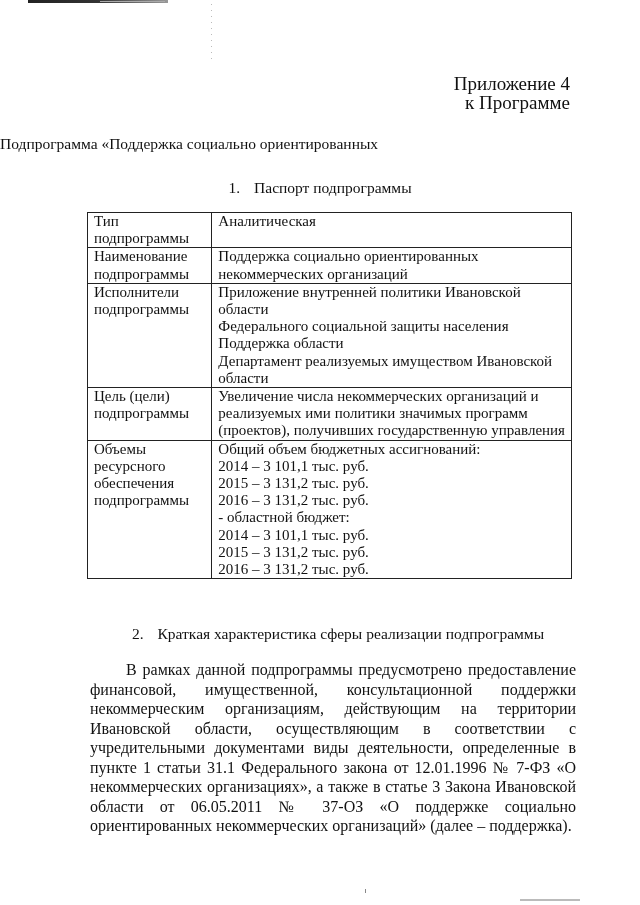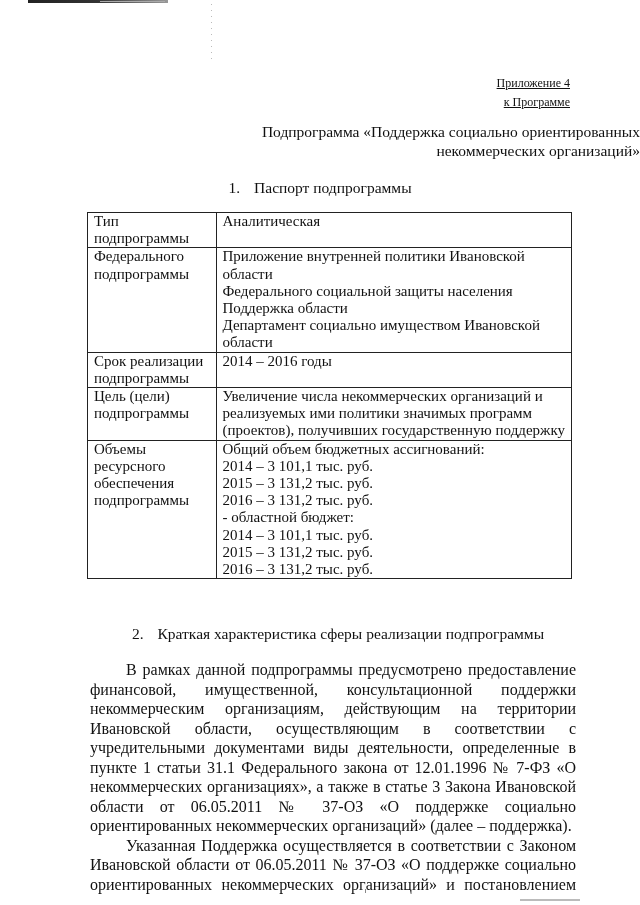--- a/index.html
+++ b/index.html
@@ -9,24 +9,24 @@
   }
   .scan-line {
     position: absolute; left: 28px; top: 0px; width: 140px; height: 3px;
     background: linear-gradient(90deg, #222 0%, #333 50%, #999 100%);
   }
   .scan-line2 { position: absolute; left: 100px; top: 1px; width: 65px; height: 1px; background: #aaa; }
   .scan-dots { position: absolute; left: 211px; top: 4px; width: 1px; height: 56px;
     background: repeating-linear-gradient(180deg, #bbb 0 1px, transparent 1px 6px); }
   .appendix {
     position: absolute; right: 70px; top: 74px; text-align: right;
-    font-size: 12px; line-height: 19px; text-decoration: underline;
+    font-size: 19px; line-height: 19px;
   }
   .title {
-    position: absolute; left: 0; width: 640px; top: 122px; text-align: right;
+    position: absolute; left: 0; width: 640px; top: 134px; text-align: left;
     font-size: 15.5px; line-height: 19px;
   }
   .section-title {
     position: absolute; left: 0; width: 640px; text-align: center;
     font-size: 15.5px; line-height: 19px;
   }
   .sec1 { top: 178px; }
   .sec2 { top: 624px; left: 18px; }
   .num { margin-right: 14px; }
   table.passport {
@@ -53,70 +53,70 @@
 <div class="scan-line2"></div>
 <div class="scan-dots"></div>
 
 <div class="appendix">
   <div>Приложение 4</div>
   <div>к Программе</div>
 </div>
 
 <div class="title">
   <div>Подпрограмма «Поддержка социально ориентированных</div>
-  <div>некоммерческих организаций»</div>
 </div>
 
 <div class="section-title sec1">
   <span class="num">1.</span><span>Паспорт подпрограммы</span>
 </div>
 
 <table class="passport">
   <tbody id="passport-body">
       <tr>
         <td class="label">
           <span class="cell-line">Тип</span>
           <span class="cell-line">подпрограммы</span>
         </td>
         <td>
           <span class="cell-line">Аналитическая</span>
         </td>
       </tr>
       <tr>
         <td class="label">
-          <span class="cell-line">Федерального</span>
+          <span class="cell-line">Наименование</span>
+          <span class="cell-line">подпрограммы</span>
+        </td>
+        <td>
+          <span class="cell-line">Поддержка социально ориентированных</span>
+          <span class="cell-line">некоммерческих организаций</span>
+        </td>
+      </tr>
+      <tr>
+        <td class="label">
+          <span class="cell-line">Исполнители</span>
           <span class="cell-line">подпрограммы</span>
         </td>
         <td>
           <span class="cell-line">Приложение внутренней политики Ивановской</span>
           <span class="cell-line">области</span>
           <span class="cell-line">Федерального социальной защиты населения</span>
           <span class="cell-line">Поддержка области</span>
-          <span class="cell-line">Департамент социально имуществом Ивановской</span>
+          <span class="cell-line">Департамент реализуемых имуществом Ивановской</span>
           <span class="cell-line">области</span>
-        </td>
-      </tr>
-      <tr>
-        <td class="label">
-          <span class="cell-line">Срок реализации</span>
-          <span class="cell-line">подпрограммы</span>
-        </td>
-        <td>
-          <span class="cell-line">2014 – 2016 годы</span>
         </td>
       </tr>
       <tr>
         <td class="label">
           <span class="cell-line">Цель (цели)</span>
           <span class="cell-line">подпрограммы</span>
         </td>
         <td>
           <span class="cell-line">Увеличение числа некоммерческих организаций и</span>
           <span class="cell-line">реализуемых ими политики значимых программ</span>
-          <span class="cell-line">(проектов), получивших государственную поддержку</span>
+          <span class="cell-line">(проектов), получивших государственную управления</span>
         </td>
       </tr>
       <tr>
         <td class="label">
           <span class="cell-line">Объемы</span>
           <span class="cell-line">ресурсного</span>
           <span class="cell-line">обеспечения</span>
           <span class="cell-line">подпрограммы</span>
         </td>
         <td>
@@ -132,17 +132,16 @@
       </tr>
     </tbody>
 </table>
 
 <div class="section-title sec2">
   <span class="num">2.</span><span>Краткая характеристика сферы реализации подпрограммы</span>
 </div>
 
 <div class="body-text">
   <p>В рамках данной подпрограммы предусмотрено предоставление финансовой, имущественной, консультационной поддержки некоммерческим организациям, действующим на территории Ивановской области, осуществляющим в соответствии с учредительными документами виды деятельности, определенные в пункте 1 статьи 31.1 Федерального закона от 12.01.1996 № 7-ФЗ «О некоммерческих организациях», а также в статье 3 Закона Ивановской области от 06.05.2011 № 37-ОЗ «О поддержке социально ориентированных некоммерческих организаций» (далее – поддержка).</p>
-  <p class="last-justify">Указанная Поддержка осуществляется в соответствии с Законом Ивановской области от 06.05.2011 № 37-ОЗ «О поддержке социально ориентированных некоммерческих организаций» и постановлением</p>
 </div>
 
 <div class="speck" style="left:365px;top:889px;width:1px;height:4px;"></div>
 <div class="speck" style="left:520px;top:899px;width:60px;height:2px;background:#bbb;"></div>
 
 </body></html>

